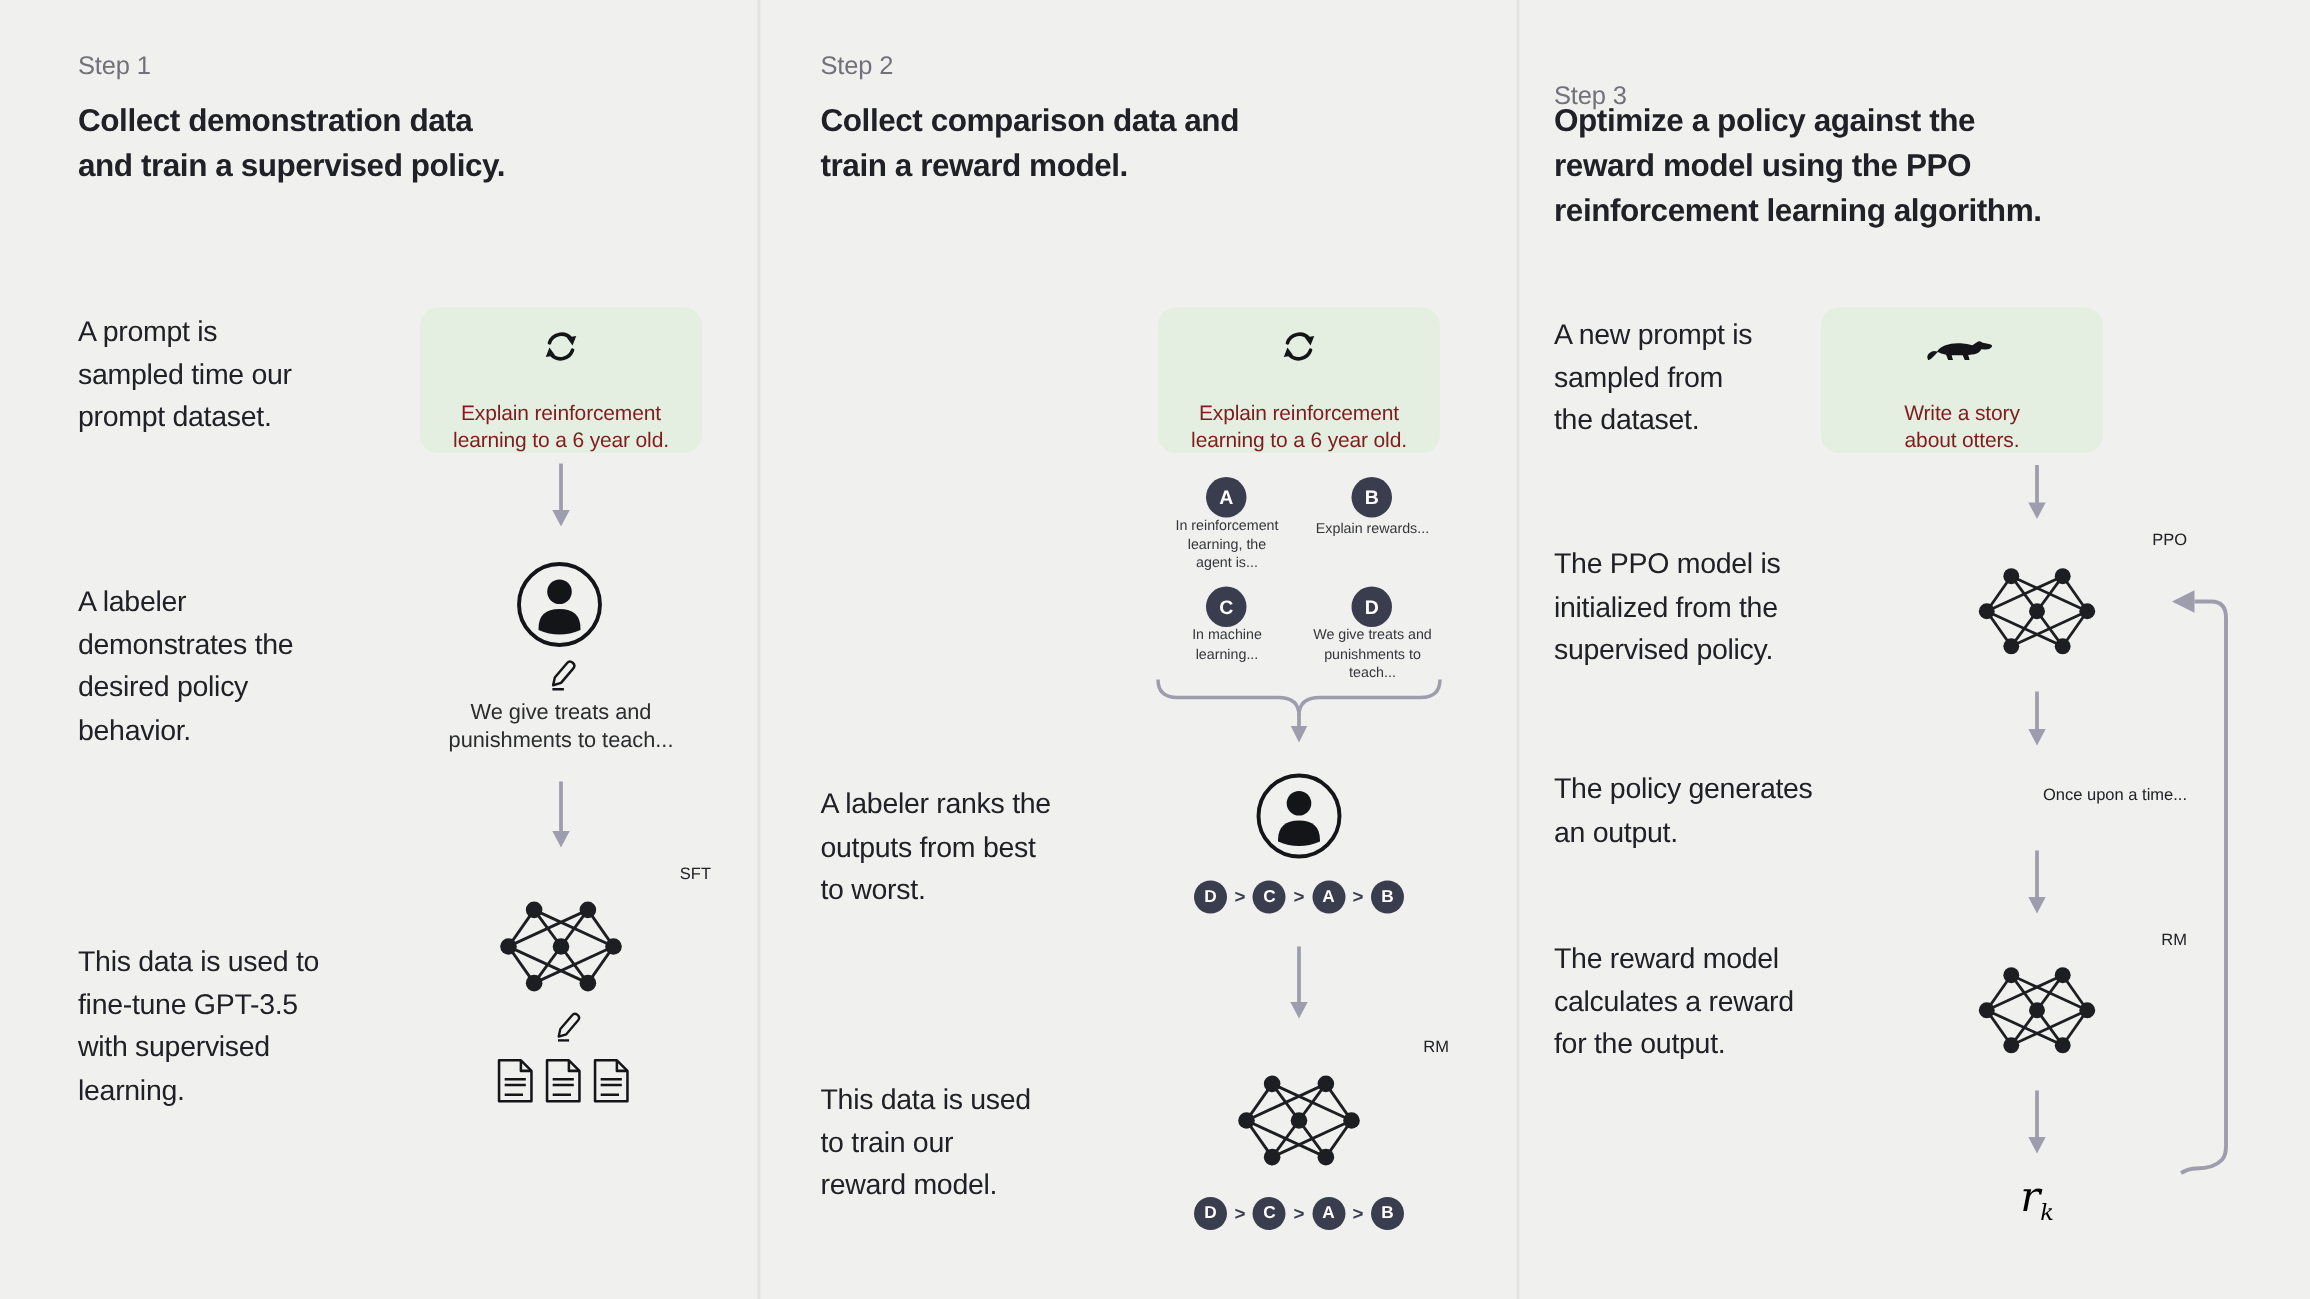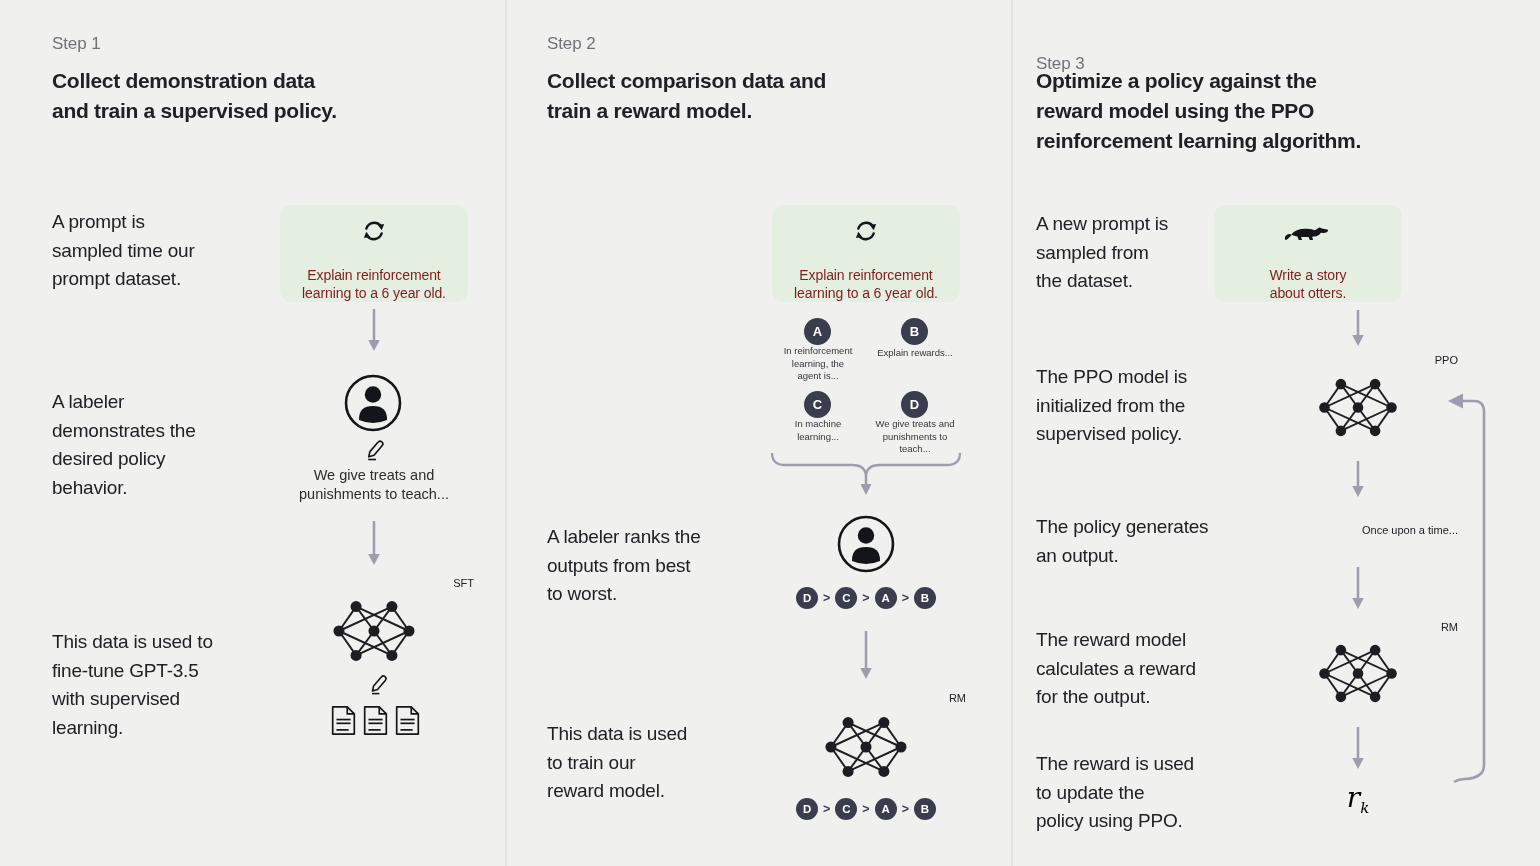--- a/index.html
+++ b/index.html
@@ -274,23 +274,20 @@
 sampled from
 the dataset.</div>
   <div class="abs side" style="left:1036px;top:363px;">The PPO model is
 initialized from the
 supervised policy.</div>
   <div class="abs side" style="left:1036px;top:513px;">The policy generates
 an output.</div>
   <div class="abs side" style="left:1036px;top:626px;">The reward model
 calculates a reward
 for the output.</div>
-  <div class="abs side" style="left:1036px;top:750px;">The reward is used
-to update the
-policy using PPO.</div>
 
   <div class="abs greenbox" style="left:1214px;top:205px;">
     <svg viewBox="0 0 52 26" width="48" height="24" style="margin-top:4px;">
       <path fill="#141519" d="M 1.5 20.5 Q 0 17.5 2.5 15.5 Q 5 13.5 8 14.5 Q 10 11.5 14 10 Q 19 8 25 8.5 Q 30 8.8 33.5 10 L 36.5 8 Q 38.5 6.5 40 7.5 L 41 8.2 L 45.5 9 Q 48.5 9.6 47.5 11.2 Q 46 13.2 42.5 13 L 40 12.8 Q 38.5 15.5 35 16.5 L 30.5 17 L 31.5 20.5 L 28 20.5 L 26.5 17.2 L 18.5 17.2 L 19.5 20.5 L 16 20.5 L 14.5 16.8 Q 10.5 16 8.5 14.8 Q 6.5 17 4.5 19 Q 3 20.8 1.5 20.5 Z"></path>
     </svg>
     <div class="gb-text">Write a story
 about otters.</div>
   </div>
 
   <svg class="abs" style="left:1351px;top:309px;" viewBox="0 0 14 38" width="14" height="38">

